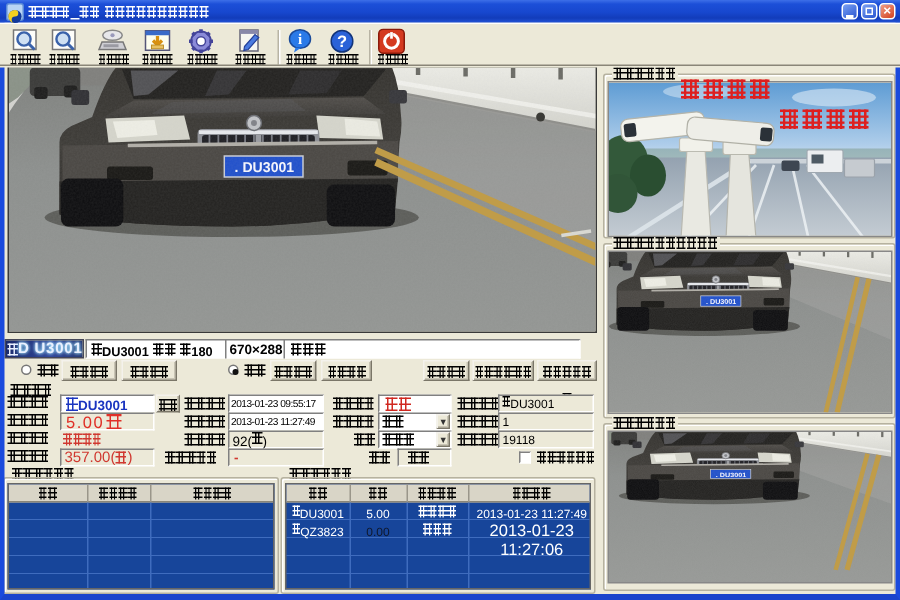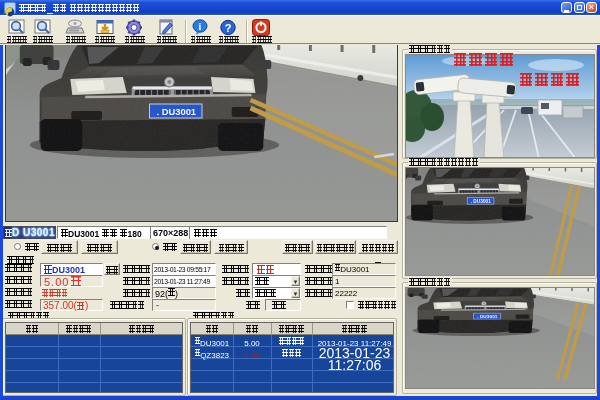--- a/index.html
+++ b/index.html
@@ -282,21 +282,21 @@
 <div class="a sunk" style="left:252px;top:275px;width:49px;height:12px"></div>
 <div class="a" style="left:255px;top:277px;color:#000"><i class="g s7"></i><i class="g s7"></i></div>
 <div class="a btn" style="left:291px;top:276px;width:9px;height:10px;font-size:6px;line-height:10px;color:#333">▼</div>
 <div class="a lbl" style="left:305px;top:277px;color:#000"><i class="g s7"></i><i class="g s7"></i><i class="g s7"></i><i class="g s7"></i></div>
 <div class="a sunkg" style="left:332px;top:275px;width:64px;height:12px;font-size:8px;line-height:12px;padding-left:2px;color:#000">1</div>
 <div class="a lbl" style="left:236px;top:289px;color:#000"><i class="g s7"></i><i class="g s7"></i></div>
 <div class="a sunk" style="left:252px;top:287px;width:49px;height:12px"></div>
 <div class="a" style="left:255px;top:289px;color:#000"><i class="g s7"></i><i class="g s7"></i><i class="g s7"></i></div>
 <div class="a btn" style="left:291px;top:288px;width:9px;height:10px;font-size:6px;line-height:10px;color:#333">▼</div>
 <div class="a lbl" style="left:305px;top:289px;color:#000"><i class="g s7"></i><i class="g s7"></i><i class="g s7"></i><i class="g s7"></i></div>
-<div class="a sunkg" style="left:332px;top:287px;width:64px;height:12px;font-size:8px;line-height:12px;padding-left:2px;color:#000">22222</div>
+<div class="a sunkg" style="left:332px;top:287px;width:64px;height:12px;font-size:8px;line-height:12px;padding-left:2px;color:#000">19118</div>
 <div class="a lbl" style="left:246px;top:301px;color:#000"><i class="g s7"></i><i class="g s7"></i></div>
 <div class="a sunkg" style="left:265px;top:299px;width:36px;height:12px"></div>
 <div class="a" style="left:272px;top:301px;color:#000"><i class="g s7"></i><i class="g s7"></i></div>
 <div class="a sunk" style="left:346px;top:301px;width:8px;height:8px"></div>
 <div class="a lbl" style="left:358px;top:301px;color:#000"><i class="g s6"></i><i class="g s6"></i><i class="g s6"></i><i class="g s6"></i><i class="g s6"></i><i class="g s6"></i></div>
 <div class="a lbl" style="left:6px;top:312px;color:#000;background:#ECE9D8;padding:0 2px"><i class="g s7"></i><i class="g s7"></i><i class="g s7"></i><i class="g s7"></i><i class="g s7"></i><i class="g s7"></i></div>
 <div class="a gb" style="left:2px;top:318px;width:184px;height:78px"></div>
 <div class="a" style="left:5px;top:322px;width:178px;height:71px;background:#17459a;border:1px solid #666"></div>
 <div class="a" style="left:6px;top:323px;width:176px;height:12px;background:#d9d5c7;border-bottom:1px solid #8a8678"></div>
 <div class="a" style="left:25.3px;top:325px;color:#000"><i class="g s6"></i><i class="g s6"></i></div>
@@ -320,23 +320,23 @@
 <div class="a" style="left:341.1px;top:325px;color:#000"><i class="g s6"></i><i class="g s6"></i><i class="g s6"></i><i class="g s6"></i></div>
 <div class="a" style="left:191px;top:335px;width:202px;height:57px;background:repeating-linear-gradient(180deg,transparent 0,transparent 11px,#3f6cbe 11px,#3f6cbe 12px)"></div>
 <div class="a" style="left:233px;top:335px;width:1px;height:57px;background:#3f6cbe"></div>
 <div class="a" style="left:271px;top:335px;width:1px;height:57px;background:#3f6cbe"></div>
 <div class="a" style="left:312px;top:335px;width:1px;height:57px;background:#3f6cbe"></div>
 <div class="a tc" style="left:191px;top:335px;width:42px;height:12px;color:#fff;text-align:center;line-height:12px"><span style="font-size:8px;white-space:nowrap"><i class="g s5"></i>DU3001</span></div>
 <div class="a tc" style="left:233px;top:335px;width:38px;height:12px;color:#fff;text-align:center;line-height:12px"><span style="font-size:8px">5.00</span></div>
 <div class="a tc" style="left:271px;top:335px;width:41px;height:12px;color:#fff;text-align:center;line-height:12px"><i class="g s6"></i><i class="g s6"></i><i class="g s6"></i><i class="g s6"></i></div>
 <div class="a tc" style="left:312px;top:335px;width:85px;height:12px;color:#fff;text-align:center;line-height:12px"><span style="font-size:8px">2013-01-23 11:27:49</span></div>
 <div class="a tc" style="left:191px;top:347px;width:42px;height:12px;color:#fff;text-align:center;line-height:12px"><span style="font-size:8px;white-space:nowrap"><i class="g s5"></i>QZ3823</span></div>
-<div class="a tc" style="left:233px;top:347px;width:38px;height:12px;color:#b91c1c;text-align:center;line-height:12px"><span style="font-size:8px">0.00</span></div>
+<div class="a tc" style="left:233px;top:347px;width:38px;height:12px;color:#0f172a;text-align:center;line-height:12px"><span style="font-size:8px">0.00</span></div>
 <div class="a tc" style="left:271px;top:347px;width:41px;height:12px;color:#fff;text-align:center;line-height:12px"><i class="g s6"></i><i class="g s6"></i><i class="g s6"></i></div>
-<div class="a tc" style="left:312px;top:347px;width:85px;height:12px;color:#fff;text-align:center;line-height:12px"><span style="font-size:14px">2013-01-23 11:27:06</span></div>
+<div class="a tc" style="left:312px;top:347px;width:85px;height:12px;color:#fff;text-align:center;line-height:12px"><span style="font-size:11px">2013-01-23 11:27:06</span></div>
 <div class="a gb" style="left:402px;top:49px;width:195px;height:110px"></div>
 <div class="a lbl" style="left:408px;top:45px;color:#000;background:#ECE9D8;padding:0 1px"><i class="g s7"></i><i class="g s7"></i><i class="g s7"></i><i class="g s7"></i><i class="g s7"></i><i class="g s7"></i></div>
 <div class="a" style="left:405px;top:54px;width:190px;height:104px;border:1px solid #888;overflow:hidden">
 <svg width="190" height="104" viewBox="0 0 190 104" style="display:block">
  <defs>
   <linearGradient id="skyg" x1="0" y1="0" x2="0" y2="1">
    <stop offset="0" stop-color="#5e9cd4"></stop>
           <stop offset="0.75" stop-color="#aecdea"></stop>
    <stop offset="1" stop-color="#d5e4f1"></stop>
         </linearGradient>

